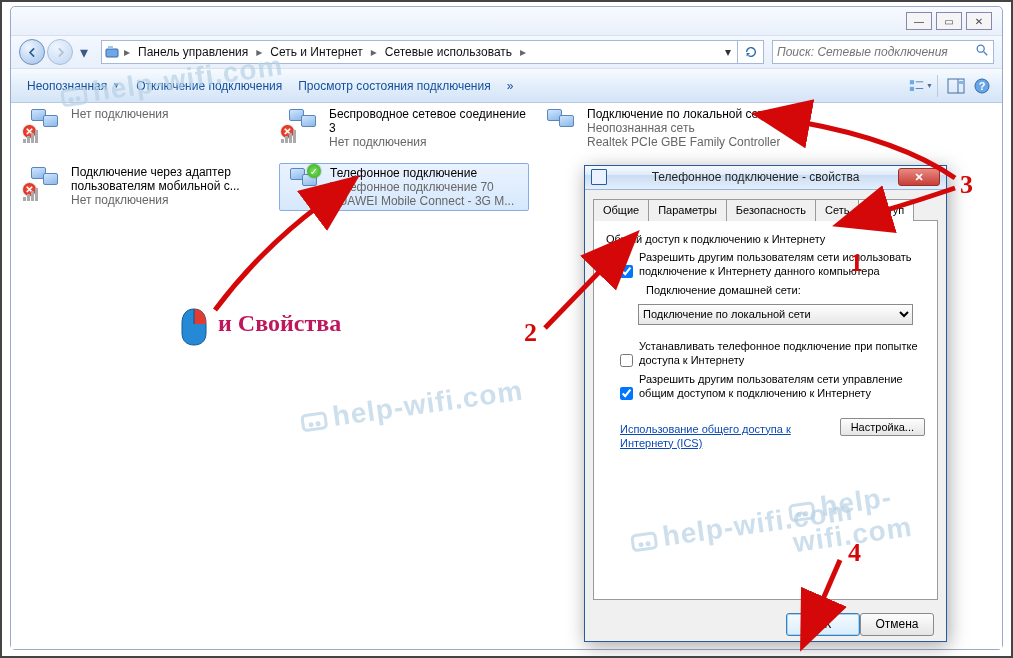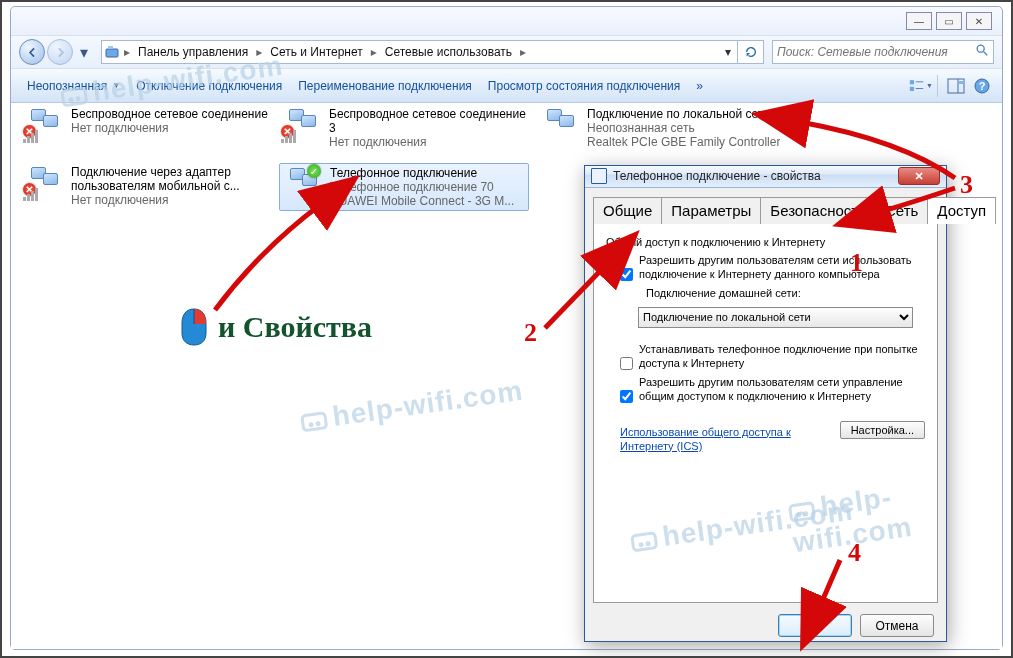--- a/index.html
+++ b/index.html
@@ -53,47 +53,47 @@
 .bars.gray .bar{background:#aaa}
 .redx{position:absolute;left:0;top:18px;width:13px;height:13px;border-radius:50%;background:radial-gradient(#ff5a4a,#c91f10);color:#fff;font-size:10px;font-weight:bold;display:flex;align-items:center;justify-content:center;box-shadow:0 0 2px rgba(0,0,0,.4)}
 .green-check{position:absolute;left:25px;top:-2px;width:14px;height:14px;border-radius:50%;background:radial-gradient(#7de05f,#2aa918);display:flex;align-items:center;justify-content:center;color:#fff;font-size:10px;box-shadow:0 0 2px rgba(0,0,0,.4)}
 .phone{position:absolute;right:2px;bottom:0;width:12px;height:14px;border:1px solid #666;border-radius:2px;background:#d5e6f5}
 .conn-text{line-height:14px;overflow:hidden}
 .conn-text .name{color:#000}
 .conn-text .sub{color:#666}
 
 
 .dlg { position:absolute; left:584px; top:165px; width:363px; height:477px; background:#f0f0f0; border:1px solid #285a9c; box-shadow:2px 4px 18px rgba(0,0,0,.35); display:flex; flex-direction:column; }
-.dlg-title { height:28px; background:linear-gradient(#5d9de6 0%, #3d7cc5 45%, #2f6ab2 46%, #4b8cd6 100%); display:flex; align-items:center; padding:0 6px; color:#fff; font-size:12px;}
+.dlg-title { height:28px; background:linear-gradient(#5d9de6 0%, #3d7cc5 45%, #2f6ab2 46%, #4b8cd6 100%); display:flex; align-items:center; padding:0 6px; color:#fff; font-size:12px;text-align:center;}
 .dlg-title .ticon{width:16px;height:16px;background:#eaf2ff;border:1px solid #295c9e;margin-right:6px;border-radius:1px}
 .dlg-title .ttxt{flex:1;color:#222;text-shadow:0 1px 0 rgba(255,255,255,.3)}
 .dlg-title{color:#111;background:linear-gradient(#f5faff,#dfeafa 40%,#cadcf2 41%,#e3effd 100%);border-bottom:1px solid #9ab4d8}
 .close-btn{height:18px;width:42px;background:linear-gradient(#e88a84,#c73f36);border:1px solid #9a2f27;border-radius:3px;display:flex;align-items:center;justify-content:center;color:#fff;font-weight:bold;font-size:11px}
 
 .dlg-body{flex:1;padding:8px}
 .tabs{display:flex;margin-top:0px}
-.tab{font-size:15px;padding:4px 9px;background:#f0f0f0;border:1px solid #9a9a9a;border-bottom:none;margin-right:-1px;position:relative;top:1px;color:#000}
+.tab{font-size:11px;padding:4px 9px;background:#f0f0f0;border:1px solid #9a9a9a;border-bottom:none;margin-right:-1px;position:relative;top:1px;color:#000}
 .tab.active{background:#fff;z-index:2;padding-bottom:5px}
 .tab-content{background:#fff;border:1px solid #9a9a9a;padding:12px 12px 10px 12px;height:380px;font-size:11px;color:#000}
 .group-head{margin-bottom:0}
 .row{display:flex;align-items:flex-end;margin:5px 0;margin-left:14px}
 .row.indent2{margin-left:32px}
 .row label{margin-left:6px;line-height:14px}
 .row input[type=checkbox]{margin-top:1px}
 select.combo{width:275px;height:21px;font-size:11px;margin-left:32px;margin-top:2px;background:linear-gradient(#fefefe,#e7e7e7);border:1px solid #8a8a8a}
 .link{color:#0a49b5;text-decoration:underline;margin-top:12px;display:inline-block;margin-left:14px;line-height:14px}
 .settings-btn{float:right;font-size:11px;padding:2px 10px;background:linear-gradient(#fdfdfd,#e5e5e5);border:1px solid #8a8a8a;border-radius:2px;margin-top:8px}
 
-.dlg-footer{height:40px;display:flex;justify-content:flex-end;align-items:center;padding:0 12px;gap:8px}
+.dlg-footer{height:40px;display:flex;justify-content:flex-end;align-items:center;padding:0 12px;gap:0}
 .btn{min-width:74px;height:23px;font-size:12px;border:1px solid #8a8a8a;border-radius:3px;background:linear-gradient(#fdfdfd,#e5e5e5)}
 .btn.primary{border:1px solid #3c7fb1;box-shadow:0 0 0 1px #a3d2ff inset;background:linear-gradient(#f5fbff,#d9edfc)}
 
 
 .anno-num{position:absolute;font-size:26px;font-weight:bold;color:#d40808;font-family:Georgia,serif;z-index:50}
-.anno-text{position:absolute;font-size:30px;font-weight:bold;color:#14532d;font-family:Georgia,serif;z-index:50}
+.anno-text{position:absolute;font-size:24px;font-weight:bold;color:#be185d;font-family:Georgia,serif;z-index:50}
 .arrow{position:absolute;z-index:40;pointer-events:none}
 .mouse-icon{position:absolute;left:179px;top:307px;z-index:50}
 
 
 .wm{position:absolute;color:#b8d2e4;font-size:28px;font-weight:bold;transform:rotate(-8deg);z-index:5;opacity:.7;letter-spacing:1px}
 .wm-icon{display:inline-block;width:26px;height:18px;border:3px solid #b8d2e4;border-radius:5px;position:relative;vertical-align:middle;margin-right:6px}
 .wm-icon:before,.wm-icon:after{content:'';position:absolute;width:5px;height:5px;border-radius:50%;background:#b8d2e4;top:6px}
 .wm-icon:before{left:4px}.wm-icon:after{right:4px}
 </style>
 </head>
@@ -157,21 +157,20 @@
           </svg></span>
     </div>
   </div>
 
   <div class="toolbar">
     <div class="tool-item">
         <span>Неопознанная</span>
         <span class="chev">▼</span>
       </div>
     <div class="tool-item">Отключение подключения</div>
-    <div class="tool-item">Переименование подключения</div>
     <div class="tool-item">
         <span>Просмотр состояния подключения</span>
       </div>
     <div class="tool-item">
         <span>»</span>
       </div>
     <div class="tool-spacer"></div>
     <div class="tool-icon">
         <svg width="18" height="18" viewBox="0 0 18 18">
           <rect x="1" y="2" width="5" height="5" fill="#6fa8e6"></rect>
@@ -207,21 +206,20 @@
           </div>
           <div class="redx">✕</div>
           <div class="bars gray">
             <div class="bar b1"></div>
             <div class="bar b2"></div>
             <div class="bar b3"></div>
             <div class="bar b4"></div>
           </div>
         </div>
       <div class="conn-text">
-          <div class="name">Беспроводное сетевое соединение</div>
           <div class="sub">Нет подключения</div>
         </div>
     </div>
     <div class="conn-item" style="left:270px;top:4px">
       <div class="conn-icon">
           <div class="screens">
             <div class="screen"></div>
             <div class="screen"></div>
           </div>
           <div class="redx">✕</div>

